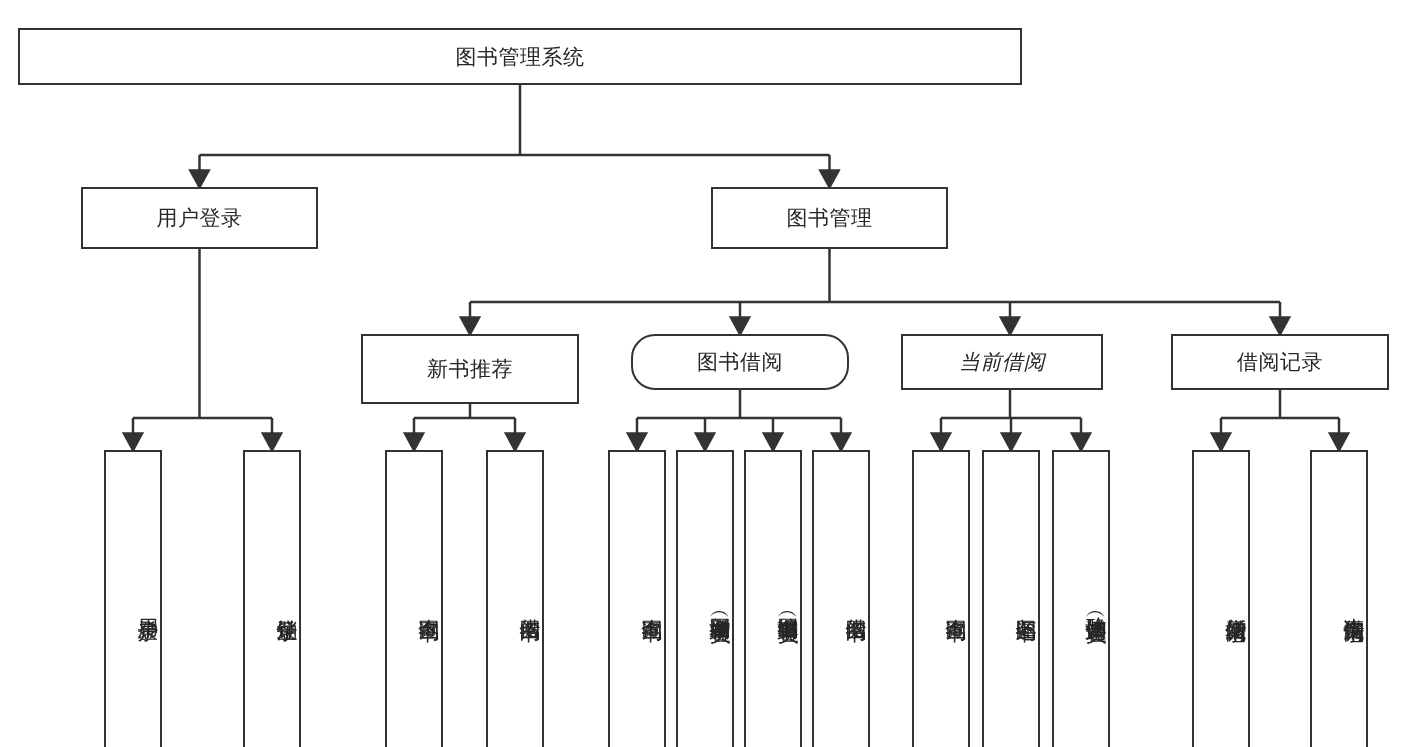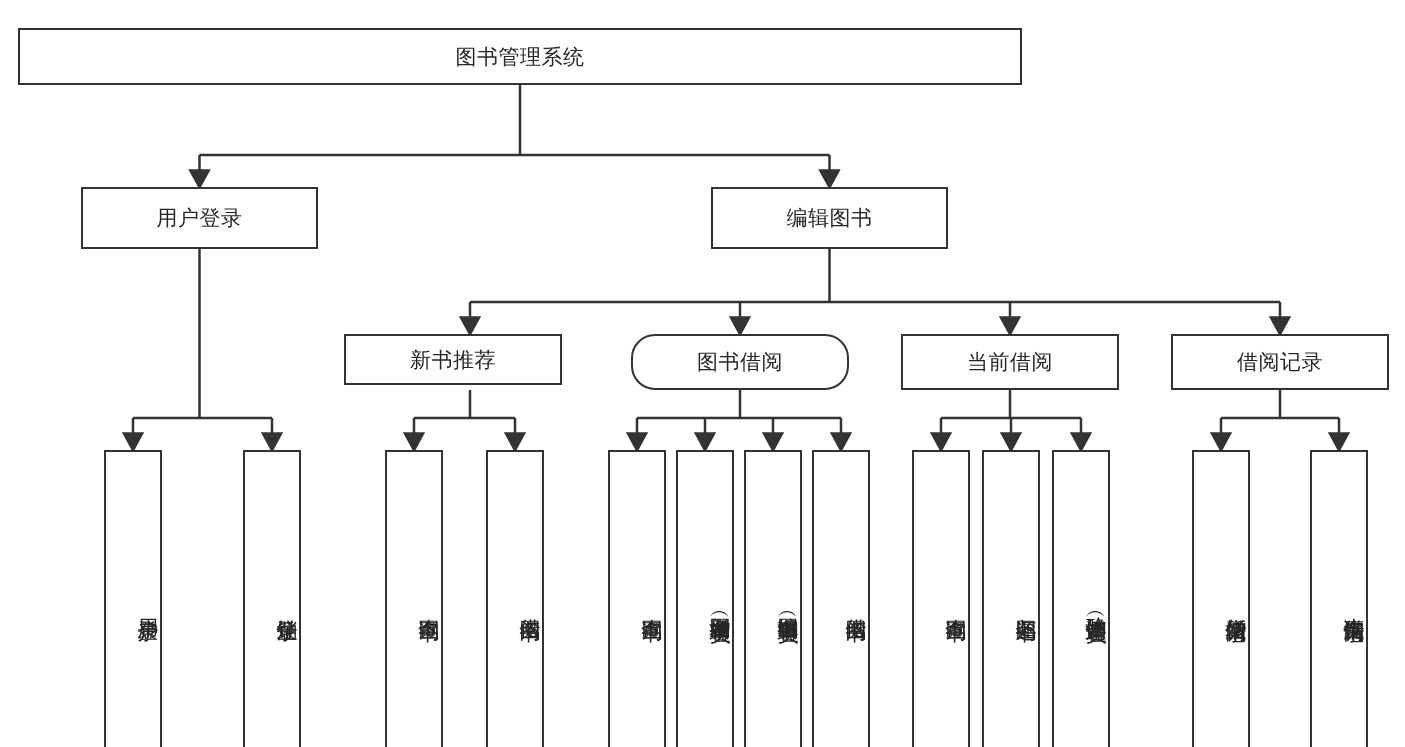--- a/index.html
+++ b/index.html
@@ -107,29 +107,29 @@
   </svg>
 
   <div id="nodes">
       <div class="node horiz" style="left: 18px; top: 12px; width: 1004px; height: 57px;">
         <span>图书管理系统</span>
       </div>
       <div class="node horiz" style="left: 81px; top: 171px; width: 237px; height: 62px;">
         <span>用户登录</span>
       </div>
       <div class="node horiz" style="left: 711px; top: 171px; width: 237px; height: 62px;">
-        <span>编辑图书</span>
+        <span>图书管理</span>
       </div>
-      <div class="node horiz" style="left: 344px; top: 318px; width: 218px; height: 51px;">
+      <div class="node horiz" style="left: 361px; top: 318px; width: 218px; height: 70px;">
         <span>新书推荐</span>
       </div>
       <div class="node horiz" style="left: 631px; top: 318px; width: 218px; height: 56px; border-radius: 24px;">
         <span>图书借阅</span>
       </div>
-      <div class="node horiz" style="left: 901px; top: 318px; width: 218px; height: 56px;">
+      <div class="node horiz" style="left: 901px; top: 318px; width: 202px; height: 56px; font-style: italic;">
         <span>当前借阅</span>
       </div>
       <div class="node horiz" style="left: 1171px; top: 318px; width: 218px; height: 56px;">
         <span>借阅记录</span>
       </div>
       <div class="node vert" style="left: 104px; top: 434px; width: 58px; height: 300px;">
         <span>用户登录</span>
       </div>
       <div class="node vert" style="left: 243px; top: 434px; width: 58px; height: 300px;">
         <span>注销登录</span>

